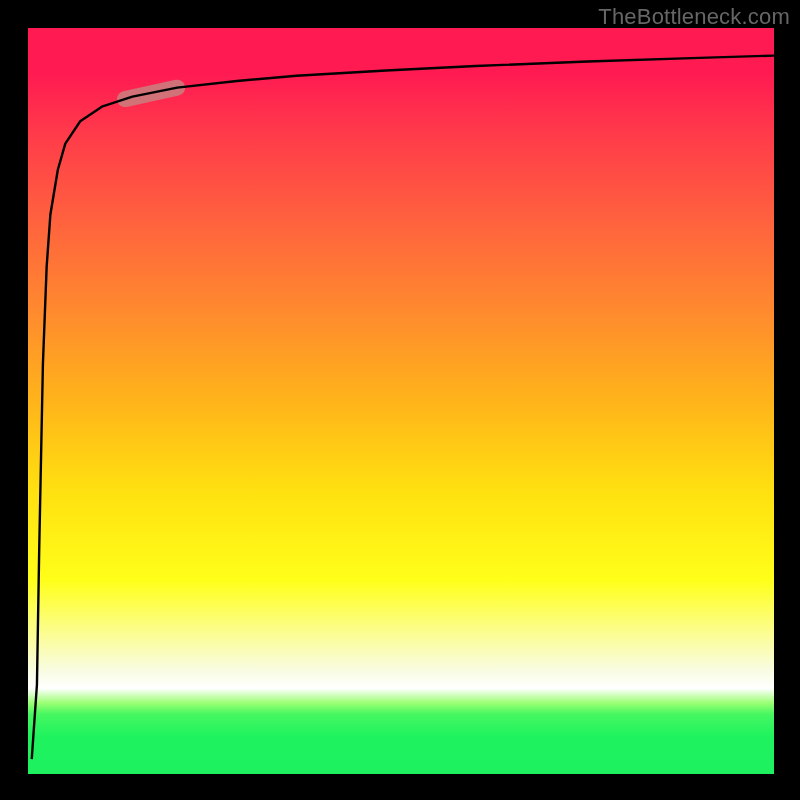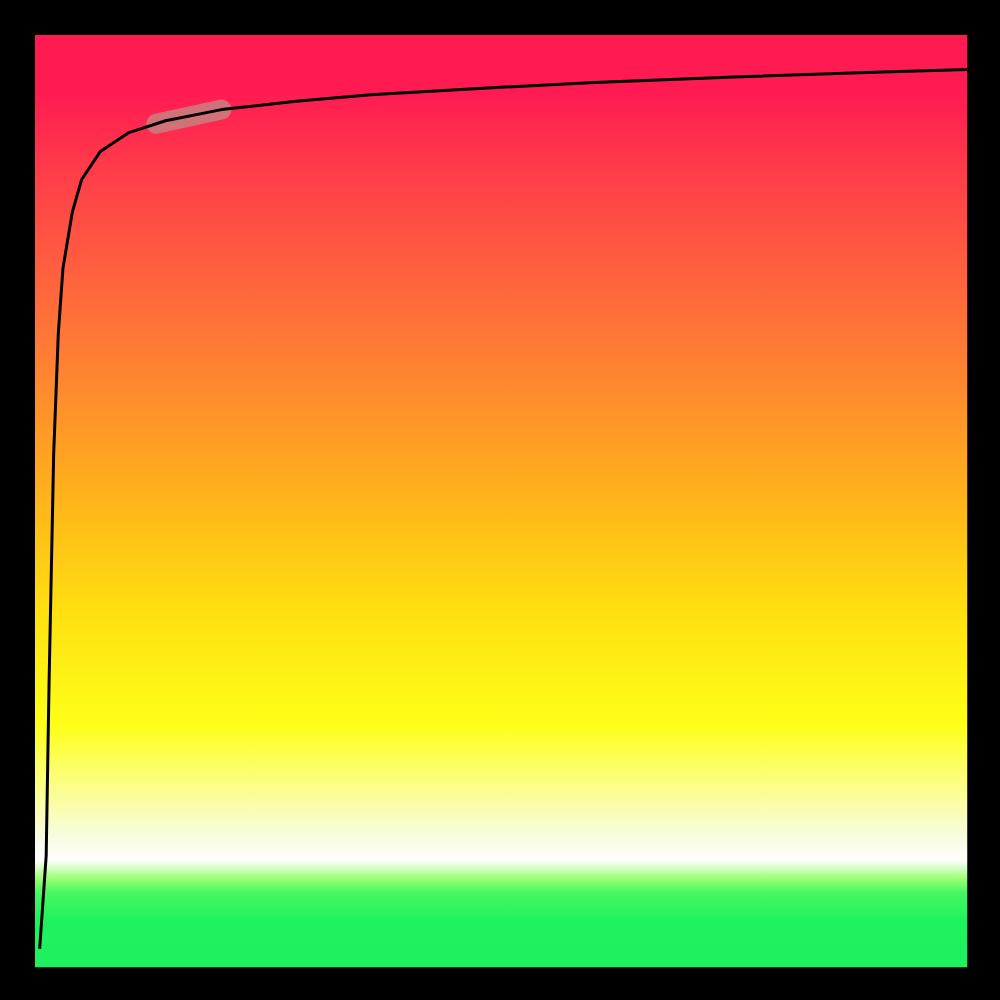--- a/index.html
+++ b/index.html
@@ -67,20 +67,21 @@
     width: 100%;
     height: 100%;
     z-index: 2;
   }
 </style>
 </head>
 <body>
 
 <div class="container">
 
+  <div class="watermark">TheBottleneck.com</div>
 
   <div class="plot-area">
 
     <div class="gradient-bg"></div>
 
     <svg class="curve-svg" viewBox="0 0 746 746" preserveAspectRatio="none">
       <path id="hlseg" d="M96.98 71.06 L149.20 59.68" fill="none" stroke="#c97f7f" stroke-width="16" stroke-linecap="round" opacity="0.85"></path>
       <path id="curve" d="M3.73 731.08 L8.95 656.48 L11.19 522.20 L14.92 335.70 L18.65 238.72 L22.38 186.50 L29.84 141.74 L37.30 115.63 L52.22 93.25 L74.60 78.33 L104.44 68.63 L149.20 59.68 L208.88 52.97 L268.56 47.74 L358.08 42.52 L447.60 38.05 L559.50 33.57 L671.40 29.84 L746.00 27.60" fill="none" stroke="#000" stroke-width="2.4" stroke-linejoin="round"></path>
     </svg>
 

